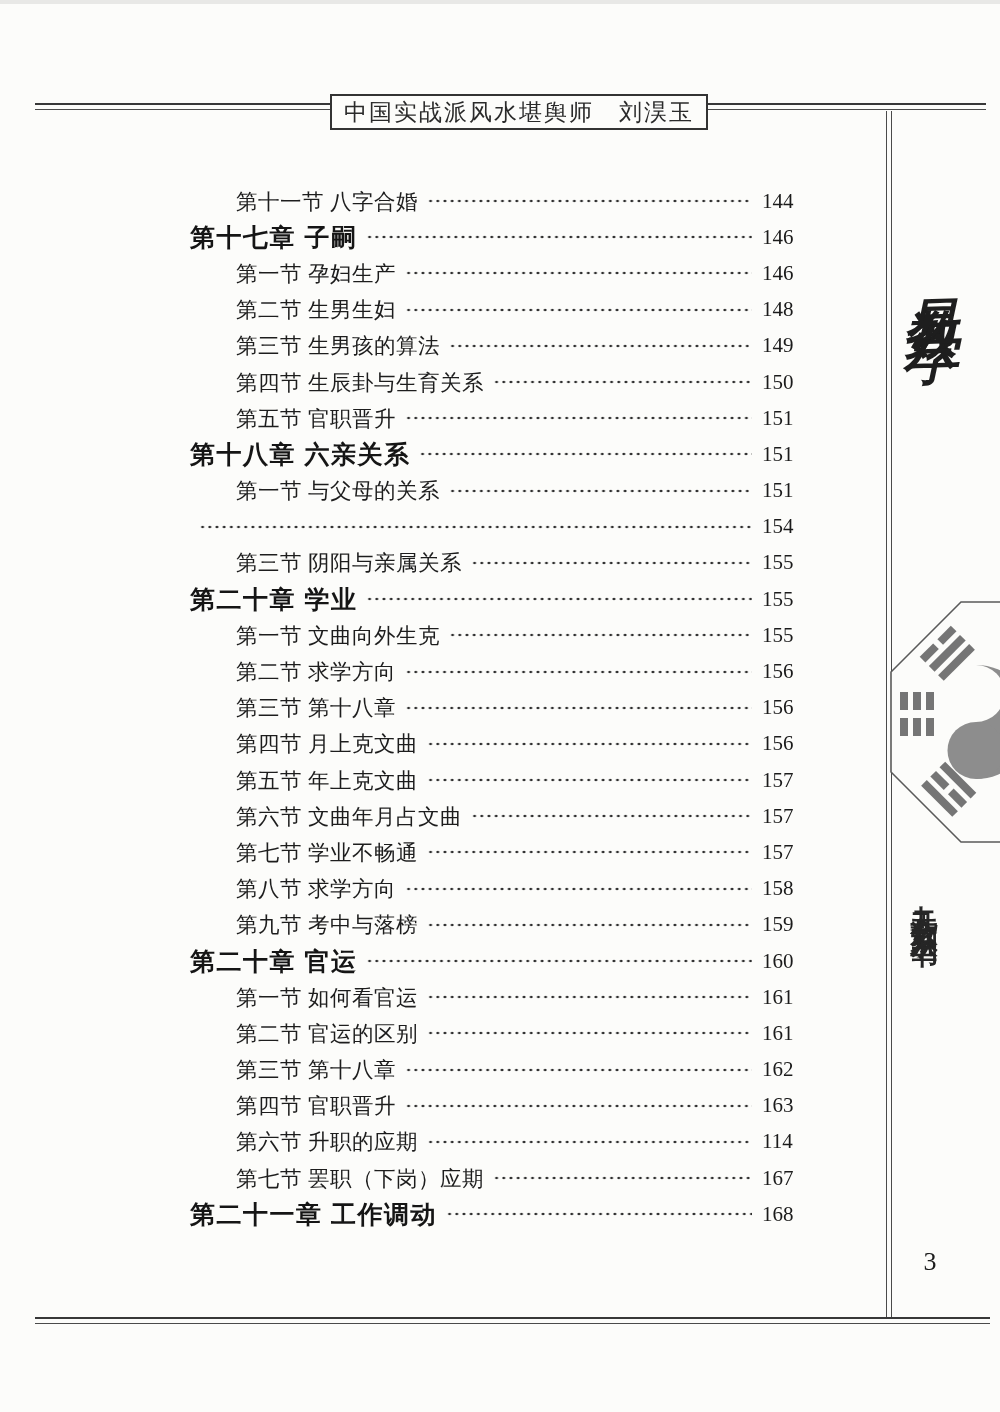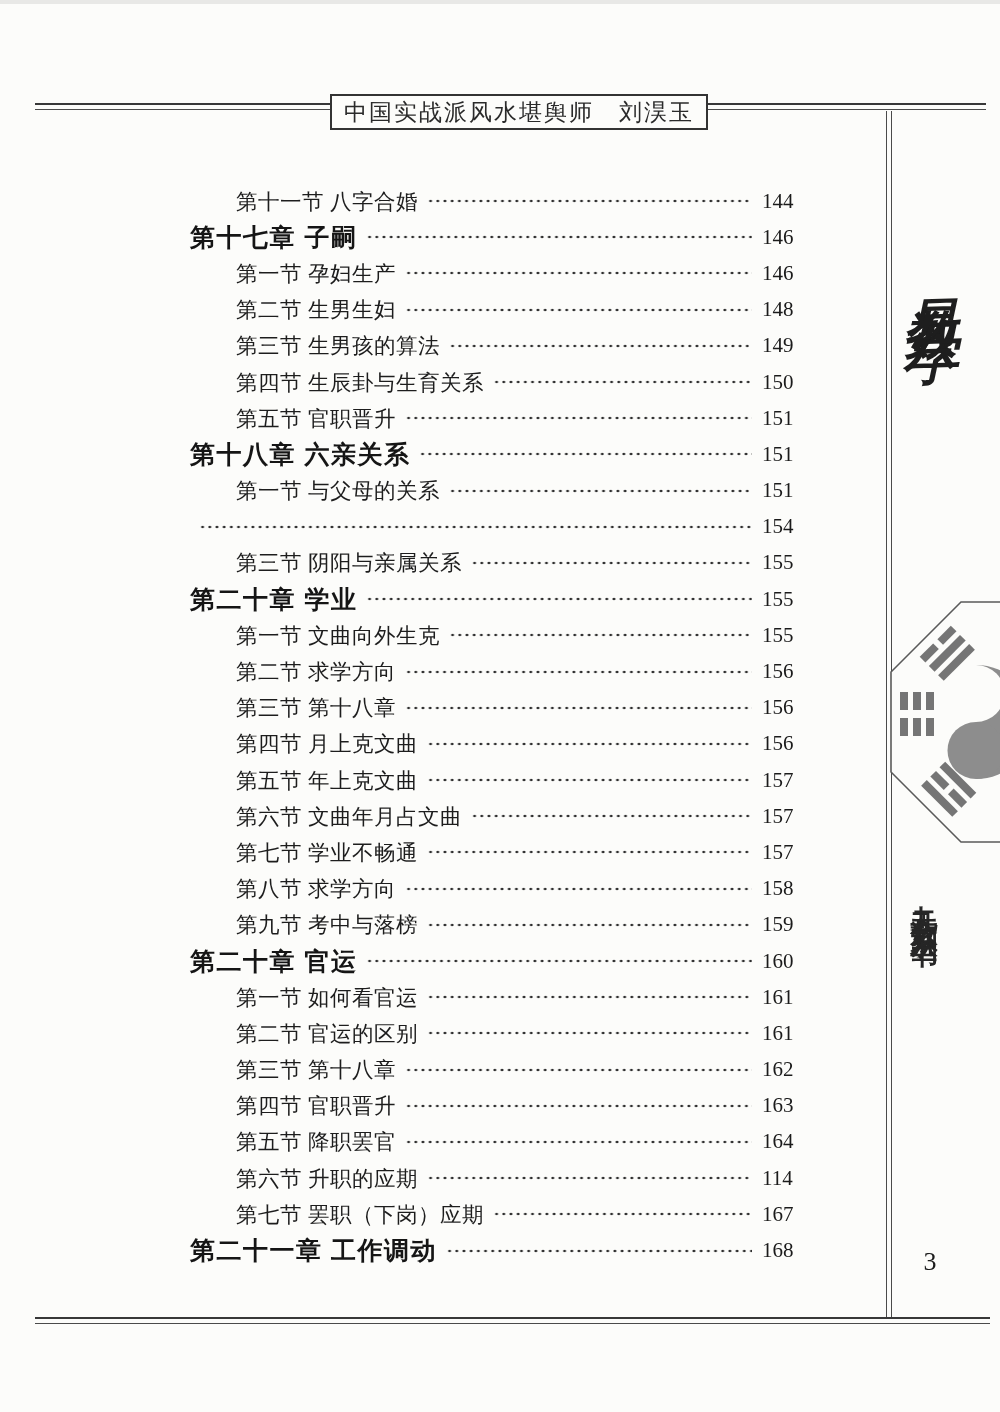--- a/index.html
+++ b/index.html
@@ -200,25 +200,20 @@
       <span class="toc-title">第三节 第十八章</span>
       <span class="leader"></span>
       <span class="toc-page">162</span>
     </div>
       <div class="toc-row section">
       <span class="toc-title">第四节 官职晋升</span>
       <span class="leader"></span>
       <span class="toc-page">163</span>
     </div>
       <div class="toc-row section">
-      <span class="toc-title">第五节 降职罢官</span>
-      <span class="leader"></span>
-      <span class="toc-page">164</span>
-    </div>
-      <div class="toc-row section">
       <span class="toc-title">第六节 升职的应期</span>
       <span class="leader"></span>
       <span class="toc-page">114</span>
     </div>
       <div class="toc-row section">
       <span class="toc-title">第七节 罢职（下岗）应期</span>
       <span class="leader"></span>
       <span class="toc-page">167</span>
     </div>
       <div class="toc-row chapter">

